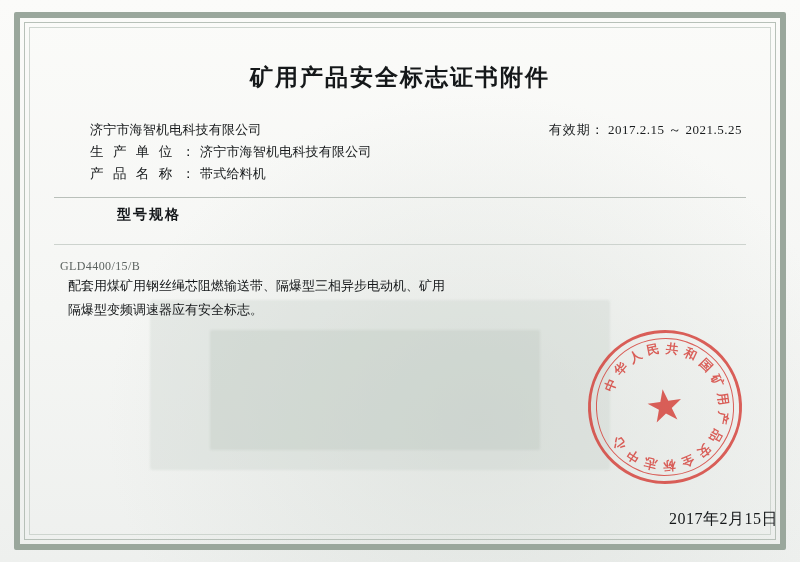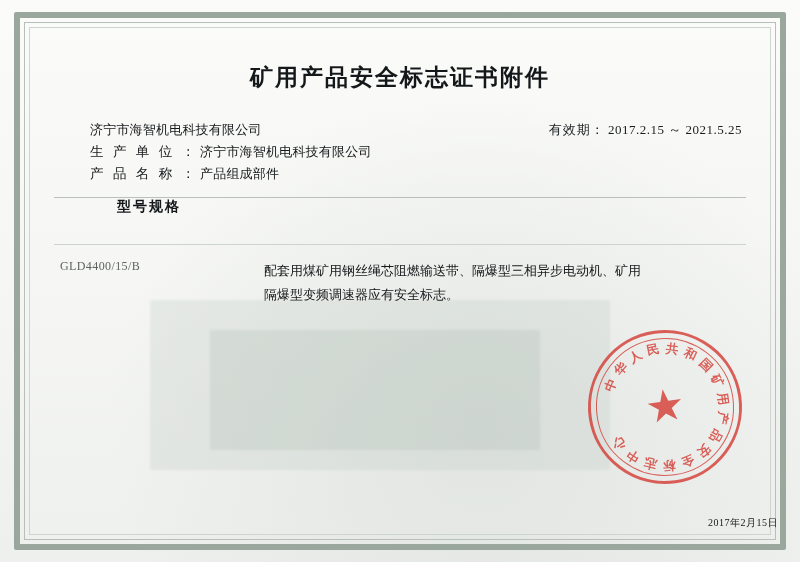--- a/index.html
+++ b/index.html
@@ -145,21 +145,21 @@
   .rule {
     margin: 12px 14px 0 14px;
     border-top: 1px solid #b9c0ba;
   }
   .rule.thin {
     border-top: 1px solid #cdd3ce;
   }
 
   .table-head {
     display: flex;
-    align-items: flex-start;
+    align-items: center;
     margin: 0 14px;
     height: 34px;
   }
   .th-left {
     width: 190px;
     text-align: center;
     font-size: 14px;
     font-weight: bold;
     letter-spacing: 2px;
     color: #14171a;
@@ -171,20 +171,21 @@
     font-weight: bold;
     letter-spacing: 1px;
     color: #14171a;
   }
 
   .table-body {
     display: flex;
     margin: 0 14px;
     padding-top: 14px;
     min-height: 60px;
+    flex-direction: column;
   }
   .td-left {
     width: 190px;
     font-size: 12px;
     color: #5c6360;
     letter-spacing: 0.4px;
     padding-left: 6px;
     font-family: "Liberation Serif", serif;
   }
   .td-right {
@@ -243,21 +244,21 @@
     color: #d4362f;
     font-weight: bold;
     font-family: "DejaVu Serif", "Liberation Serif", serif;
     transform-origin: 0 0;
   }
 
   .issue-date {
     position: absolute;
     right: 22px;
     bottom: 32px;
-    font-size: 10px;
+    font-size: 16px;
     color: #15181a;
     letter-spacing: 0.5px;
   }
 </style>
 </head>
 <body>
 
 <div class="page">
   <div class="bg-wash"></div>
   <div class="faint-block"></div>
@@ -283,21 +284,21 @@
         <span class="meta-value">济宁市海智机电科技有限公司</span>
       </div>
 
       <div class="meta-row">
         <span class="meta-label">生 产 单 位 ：</span>
         <span class="meta-value">济宁市海智机电科技有限公司</span>
       </div>
 
       <div class="meta-row">
         <span class="meta-label">产 品 名 称 ：</span>
-        <span class="meta-value">产品组成部件</span>
+        <span class="meta-value">带式给料机</span>
       </div>
     </div>
 
     <div class="rule"></div>
 
     <div class="table-head">
       <div class="th-left">型号规格</div>
     </div>
 
     <div class="rule thin"></div>

